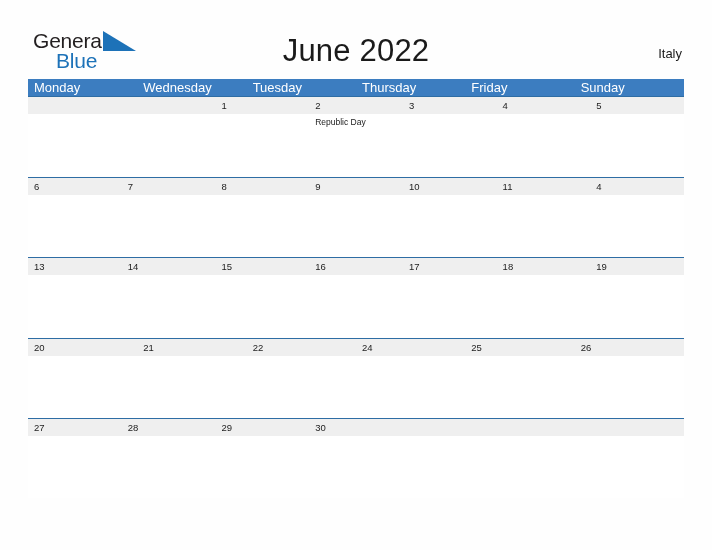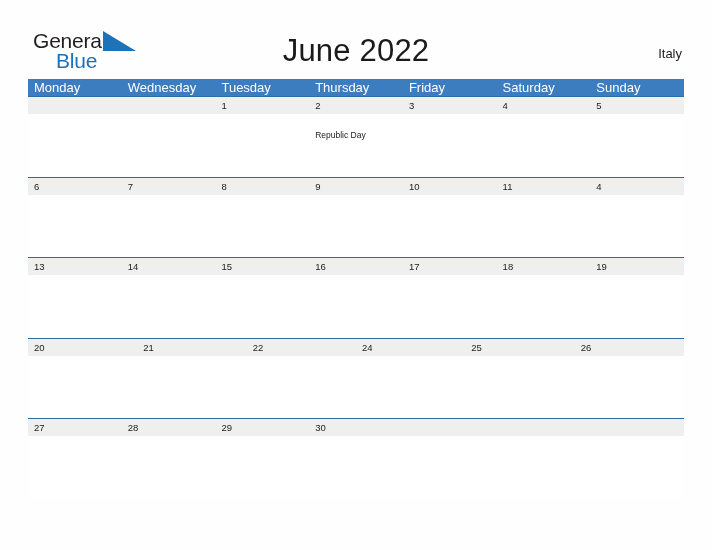--- a/index.html
+++ b/index.html
@@ -146,21 +146,21 @@
   .event-band {
     display: flex;
     width: 656px;
     height: 62px;
     background: #ffffff;
   }
   .event-cell {
     flex: 1 1 0;
     box-sizing: border-box;
     padding-left: 6px;
-    padding-top: 16px;
+    padding-top: 3px;
   }
   .event-text {
     font-size: 8.5px;
     color: #222222;
     line-height: 11px;
     font-family: "Liberation Sans", sans-serif;
     display: block;
     white-space: nowrap;
   }
 </style>
@@ -187,21 +187,20 @@
   </div>
 
   <div class="calendar">
 
     <div class="weekday-row">
       <div class="weekday-cell">Monday</div>
       <div class="weekday-cell">Wednesday</div>
       <div class="weekday-cell">Tuesday</div>
       <div class="weekday-cell">Thursday</div>
       <div class="weekday-cell">Friday</div>
-      <div class="weekday-cell">Saturday</div>
       <div class="weekday-cell">Sunday</div>
     </div>
 
     <div class="week-row">
       <div class="date-band">
         <div class="day-cell">
             <span class="day-num"></span>
           </div>
         <div class="day-cell">
             <span class="day-num"></span>

